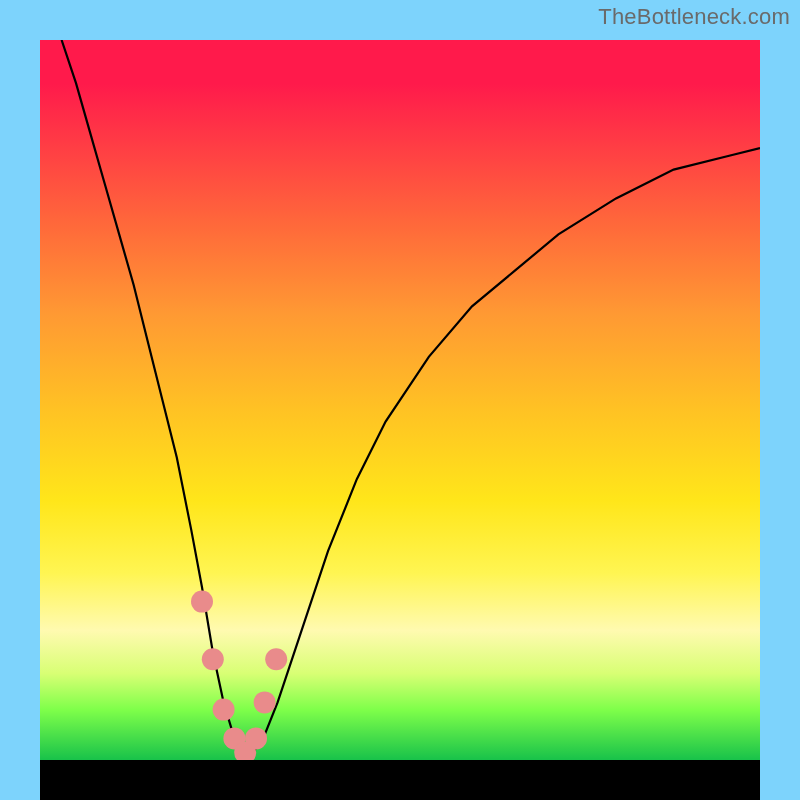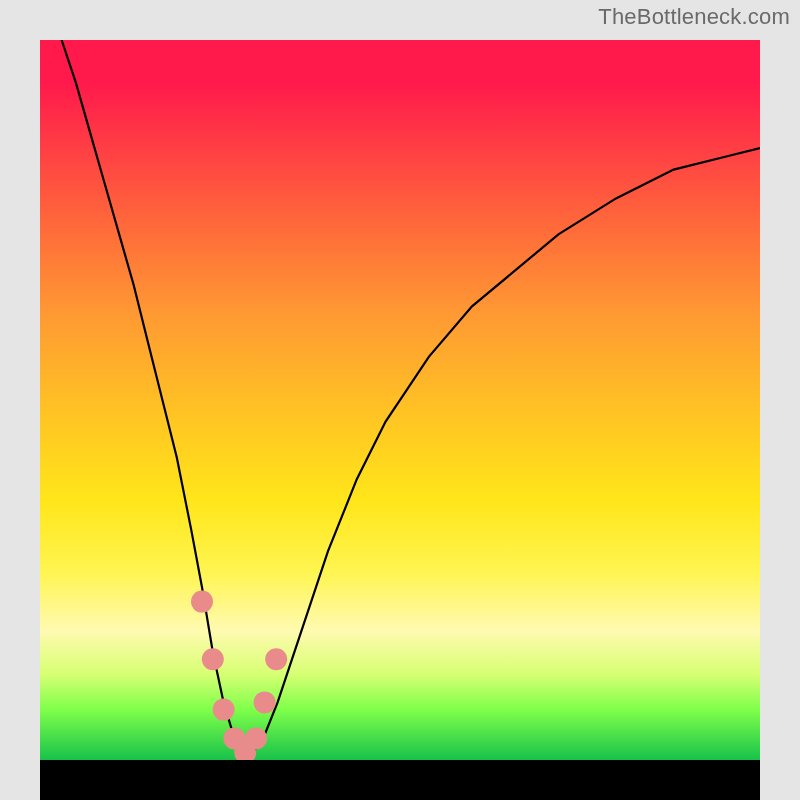--- a/index.html
+++ b/index.html
@@ -9,21 +9,21 @@
     height: 800px;
     background: #000;
     font-family: Arial, Helvetica, sans-serif;
     overflow: hidden;
   }
   .frame {
     position: absolute;
     left: 0; top: 0;
     width: 800px;
     height: 800px;
-    background: #e5e5e5;
+    background: #7dd3fc;
   }
   .watermark {
     position: absolute;
     top: 4px;
     right: 10px;
     color: #6a6a6a;
     font-size: 22px;
     letter-spacing: 0.2px;
     user-select: none;
   }

